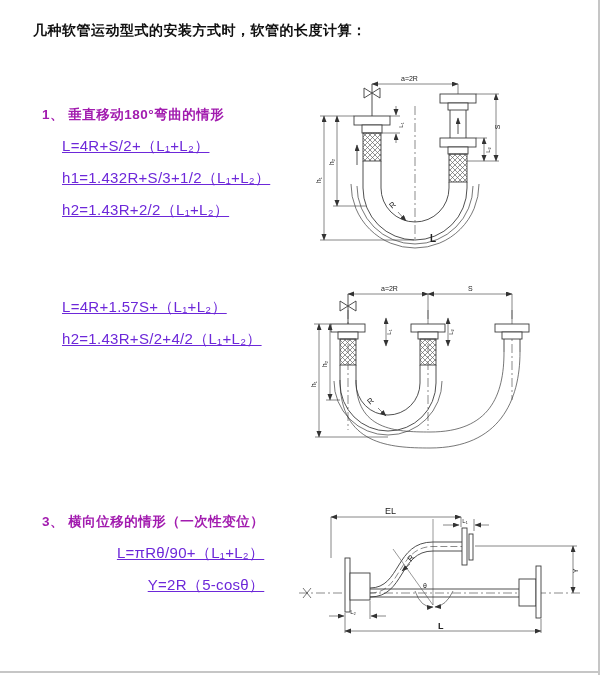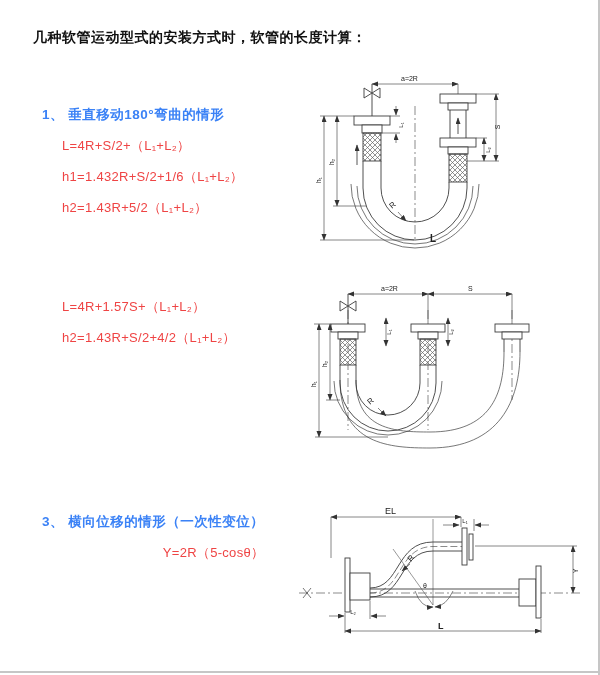--- a/index.html
+++ b/index.html
@@ -2,51 +2,52 @@
 <html><head>
 <meta charset="utf-8">
 <style>
   html,body{margin:0;padding:0;}
   body{
     width:600px;height:675px;position:relative;background:#ffffff;
     font-family:"Liberation Sans","DejaVu Sans",sans-serif;
     color:#1a1a1a;overflow:hidden;
   }
   .page-title{
-    position:absolute;left:33px;top:29px;font-size:14px;font-weight:600;
+    position:absolute;left:33px;top:22px;font-size:14px;font-weight:600;
     letter-spacing:0.5px;color:#111;
   }
   .section{position:absolute;left:42px;}
   .sec1{top:106px;} .sec2{top:298px;} .sec3{top:513px;text-align:right;}
-  .heading{font-size:13.5px;font-weight:600;color:#3b82f6;margin:0 0 13px 0;letter-spacing:0.5px;}
-  .formula{font-size:13px;color:#ef4444;margin:0 0 13px 20px;letter-spacing:0.3px;}
+  .heading{font-size:13.5px;font-weight:600;color:#a21caf;margin:0 0 13px 0;letter-spacing:0.5px;}
+  .formula{font-size:15px;color:#6d28d9;margin:0 0 13px 20px;letter-spacing:0.3px;text-decoration:underline;}
   svg.diag{position:absolute;}
   svg text{fill:#222;font-family:"Liberation Sans","DejaVu Sans",sans-serif;}
   .edge-right{position:absolute;right:0;top:0;width:2px;height:675px;background:#c6c6c6;}
   .edge-bottom{position:absolute;left:0;top:671px;width:600px;height:2px;background:#c6c6c6;}
 </style>
 </head>
 <body>
 
 <div class="page-title">几种软管运动型式的安装方式时，软管的长度计算：</div>
 
 <div class="section sec1">
   <div class="heading">1、 垂直移动180°弯曲的情形</div>
   <div class="formula">L=4R+S/2+（L₁+L₂）</div>
-  <div class="formula">h1=1.432R+S/2+1/6（L₁+L₂）</div>
-  <div class="formula">h2=1.43R+5/2（L₁+L₂）</div>
+  <div class="formula">h1=1.432R+S/3+1/2（L₁+L₂）</div>
+  <div class="formula">h2=1.43R+2/2（L₁+L₂）</div>
 </div>
 
 <div class="section sec2">
   <div class="formula">L=4R+1.57S+（L₁+L₂）</div>
   <div class="formula">h2=1.43R+S/2+4/2（L₁+L₂）</div>
 </div>
 
 <div class="section sec3">
   <div class="heading">3、 横向位移的情形（一次性变位）</div>
+  <div class="formula">L=πRθ/90+（L₁+L₂）</div>
   <div class="formula">Y=2R（5-cosθ）</div>
 </div>
 
 <svg class="diag" style="left:300px;top:70px" width="270" height="185" viewBox="0 0 270 185">
   <defs>
     <pattern id="braid1" width="5" height="5" patternUnits="userSpaceOnUse">
       <path d="M0,0 L5,5 M5,0 L0,5" stroke="#666" stroke-width="0.7" fill="none"></path>
     </pattern>
     <marker id="ar1" markerWidth="8" markerHeight="6" refX="6" refY="2.5" orient="auto-start-reverse" markerUnits="userSpaceOnUse">
       <path d="M0,0 L6.5,2.5 L0,5 z" fill="#333"></path>

